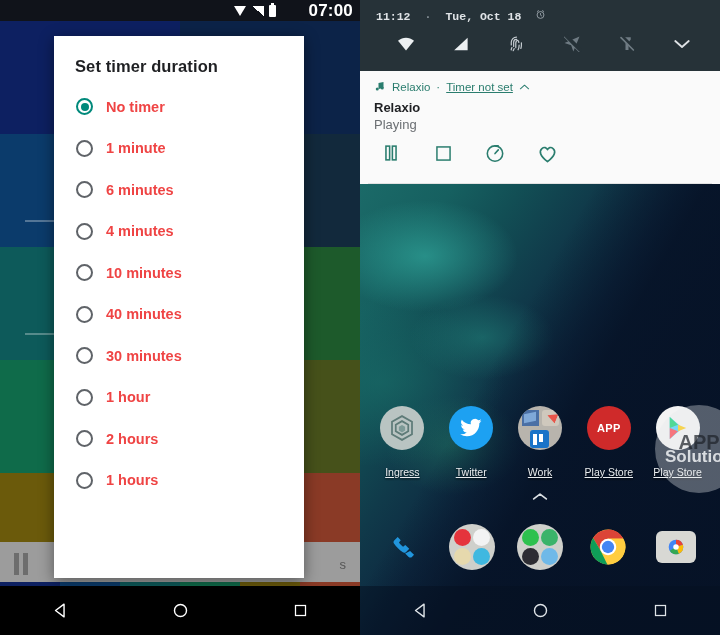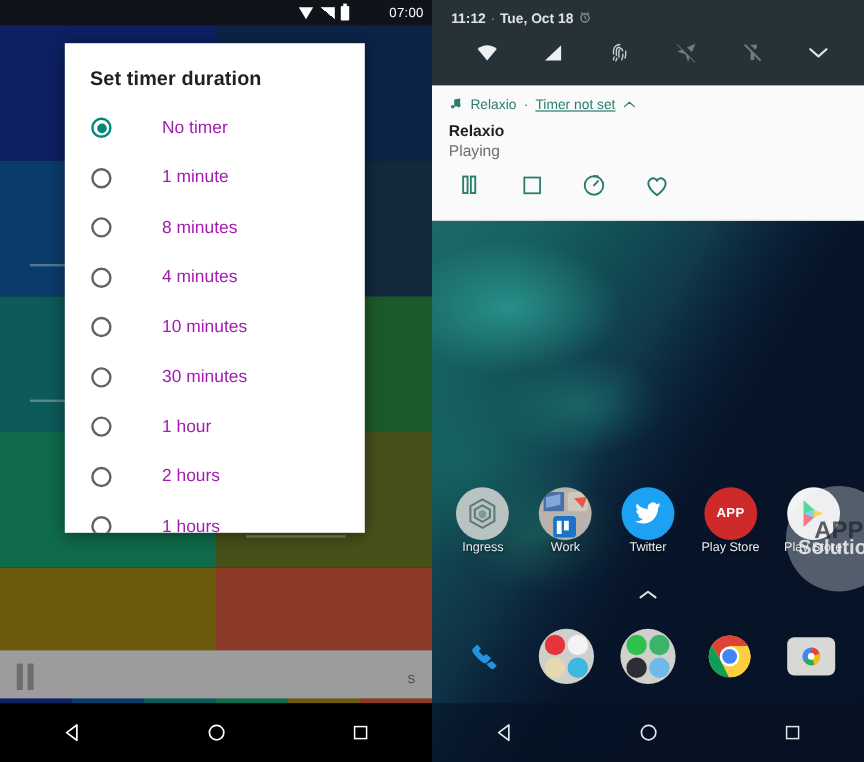--- a/index.html
+++ b/index.html
@@ -15,21 +15,21 @@
   .phone-left {
     position: relative; width: 360px; height: 635px;
     background: #0e1a33; overflow: hidden;
   }
   .statusbar-left {
     position: absolute; top: 0; left: 0; width: 360px; height: 21px;
     background: #10131a; z-index: 40;
     display: flex; align-items: center; justify-content: flex-end;
     padding-right: 7px; gap: 5px;
   }
-  .sb-clock { color: #fff; font-size: 11px; font-weight: normal; letter-spacing: .2px; padding-left: 28px; }
+  .sb-clock { color: #fff; font-size: 17px; font-weight: bold; letter-spacing: .2px; padding-left: 28px; }
   .ic-wifi {
     width: 13px; height: 10px; position: relative;
   }
   .ic-wifi::after {
     content: ""; position: absolute; left: 0; top: 0;
     border-left: 6.5px solid transparent; border-right: 6.5px solid transparent;
     border-top: 10px solid #fff;
   }
   .ic-sig {
     width: 12px; height: 10px;
@@ -60,21 +60,21 @@
   .mp-pause i { display: block; width: 5px; height: 22px; background: #6d6d6d; }
   .mp-text { color: #555; font-size: 13px; }
   .mp-strip {
     position: absolute; left: 0; right: 0; bottom: 49px; height: 4px;
     display: flex; z-index: 6;
   }
   .mp-strip i { flex: 1; }
 
   
   .dialog {
-    position: absolute; left: 54px; top: 36px; width: 250px; height: 408px;
+    position: absolute; left: 54px; top: 36px; width: 250px; height: 542px;
     background: #fff; z-index: 30;
     box-shadow: 0 3px 14px rgba(0,0,0,.45);
     overflow: hidden;
   }
   .dlg-title {
     font-size: 16.5px; color: #1f2023; font-weight: bold;
     padding: 21px 0 8px 21px; letter-spacing: .1px;
   }
   .dlg-list { padding: 2px 0 0 0; }
   .dlg-item {
@@ -84,35 +84,35 @@
   .radio {
     width: 17px; height: 17px; border-radius: 50%;
     border: 2px solid #5f6368; flex: 0 0 auto;
   }
   .radio.on { border-color: #00897b; position: relative; }
   .radio.on::after {
     content: ""; position: absolute; left: 50%; top: 50%;
     transform: translate(-50%,-50%);
     width: 8px; height: 8px; border-radius: 50%; background: #00897b;
   }
-  .dlg-label { font-size: 14.5px; color: #a21caf; margin-left: 42px; }
+  .dlg-label { font-size: 14.5px; color: #ef4444; margin-left: 13px; font-weight: bold; }
 
   
   .phone-right {
     position: relative; width: 360px; height: 635px; overflow: hidden;
     background: #0c1b30;
   }
   .shade {
     position: absolute; top: 0; left: 0; width: 360px; height: 71px;
     background: #263238; z-index: 20;
   }
   .shade-top {
-    display: flex; align-items: center; gap: 4px;
+    display: flex; align-items: center; gap: 14px;
     padding: 9px 0 0 16px; color: #dfe3e6;
-    font-size: 11.5px; font-weight: bold;
+    font-size: 11.5px; font-weight: bold; font-family: Liberation Mono, monospace;
   }
   .shade-sep { color: #9aa4ab; font-weight: normal; }
   .shade-date { color: #dfe3e6; }
   .shade-icons {
     display: flex; align-items: center; gap: 0; padding: 6px 10px 0 18px;
   }
   .qs { flex: 1; display: flex; justify-content: center; align-items: center; height: 30px; }
   .qs svg { display: block; }
 
   .notif {
@@ -152,22 +152,22 @@
   }
 
   .approw {
     position: absolute; left: 0; width: 360px; z-index: 8;
     display: flex; justify-content: space-around; padding: 0 8px;
   }
   .approw.r1 { top: 406px; }
   .appcell { width: 58px; display: flex; flex-direction: column; align-items: center; cursor: pointer; }
   .appicon { width: 44px; height: 44px; border-radius: 50%; position: relative; overflow: hidden; }
   .applabel {
-    margin-top: 0; font-size: 10.5px; color: #e9edf0;
-    text-shadow: 0 1px 2px rgba(0,0,0,.8); white-space: nowrap;
+    margin-top: 16px; font-size: 10.5px; color: #e9edf0;
+    text-shadow: 0 1px 2px rgba(0,0,0,.8); white-space: nowrap; text-decoration: underline;
   }
   .i-ingress { background: #b9c4c2; display: flex; align-items: center; justify-content: center; }
   .i-twitter { background: #1da1f2; display: flex; align-items: center; justify-content: center; }
   .i-work { background: #b8b4ad; }
   .i-appso {
     background: #cf2a2a; color: #fff; font-size: 11px; font-weight: bold;
     display: flex; align-items: center; justify-content: center; letter-spacing: .3px;
   }
   .i-play { background: #f3f3f3; display: flex; align-items: center; justify-content: center; }
 
@@ -266,29 +266,33 @@
         <div class="dlg-item">
           <span class="radio on"></span>
           <span class="dlg-label">No timer</span>
         </div>
         <div class="dlg-item">
           <span class="radio"></span>
           <span class="dlg-label">1 minute</span>
         </div>
         <div class="dlg-item">
           <span class="radio"></span>
-          <span class="dlg-label">8 minutes</span>
+          <span class="dlg-label">6 minutes</span>
         </div>
         <div class="dlg-item">
           <span class="radio"></span>
           <span class="dlg-label">4 minutes</span>
         </div>
         <div class="dlg-item">
           <span class="radio"></span>
           <span class="dlg-label">10 minutes</span>
+        </div>
+        <div class="dlg-item">
+          <span class="radio"></span>
+          <span class="dlg-label">40 minutes</span>
         </div>
         <div class="dlg-item">
           <span class="radio"></span>
           <span class="dlg-label">30 minutes</span>
         </div>
         <div class="dlg-item">
           <span class="radio"></span>
           <span class="dlg-label">1 hour</span>
         </div>
         <div class="dlg-item">
@@ -436,38 +440,38 @@
         <div class="appicon i-ingress">
           <svg width="30" height="30" viewBox="0 0 24 24" fill="none" stroke="#5e7b78" stroke-width="1.4">
             <path d="M12 2.5 L20 7 V17 L12 21.5 L4 17 V7 Z"></path>
             <path d="M12 6.5 L17 9.4 v5.2 L12 17.5 L7 14.6 V9.4 Z"></path>
             <path d="M12 9.5 L14.5 11 v3 L12 15.5 L9.5 14 v-3 Z" fill="#7d9a97" stroke="none"></path>
           </svg>
         </div>
         <div class="applabel">Ingress</div>
       </div>
       <div class="appcell">
+        <div class="appicon i-twitter">
+          <svg width="26" height="26" viewBox="0 0 24 24" fill="#fff">
+              <path d="M22 5.4c-.7.3-1.5.6-2.3.7.8-.5 1.4-1.3 1.7-2.2-.8.5-1.7.8-2.6 1a4 4 0 0 0-6.9 3.7A11.5 11.5 0 0 1 3.5 4.3a4 4 0 0 0 1.3 5.4c-.7 0-1.3-.2-1.8-.5a4 4 0 0 0 3.2 4 4 4 0 0 1-1.8.1 4 4 0 0 0 3.7 2.8A8.1 8.1 0 0 1 2 17.8a11.4 11.4 0 0 0 6.2 1.8c7.4 0 11.5-6.2 11.5-11.6v-.5c.8-.6 1.5-1.3 2-2.1z"></path>
+            </svg>
+        </div>
+        <div class="applabel">Twitter</div>
+      </div>
+      <div class="appcell">
         <div class="appicon i-work">
           <div style="position:absolute;left:4px;top:4px;width:17px;height:16px;background:#4a6fa5"></div>
           <div style="position:absolute;left:6px;top:7px;width:12px;height:9px;background:#7fa8d8;transform:skewY(-12deg)"></div>
           <div style="position:absolute;right:3px;top:4px;width:17px;height:16px;background:#cfc8bd;border-radius:3px"></div>
           <div style="position:absolute;right:5px;top:6px;width:10px;height:10px;background:#e8554a;transform:rotate(22deg);clip-path:polygon(0 50%,100% 0,100% 100%)"></div>
           <div style="position:absolute;left:12px;bottom:2px;width:19px;height:18px;background:#1a73c8;border-radius:3px"></div>
           <div style="position:absolute;left:15px;bottom:5px;width:4px;height:11px;background:#fff"></div>
           <div style="position:absolute;left:21px;bottom:8px;width:4px;height:8px;background:#fff"></div>
         </div>
         <div class="applabel">Work</div>
-      </div>
-      <div class="appcell">
-        <div class="appicon i-twitter">
-          <svg width="26" height="26" viewBox="0 0 24 24" fill="#fff">
-              <path d="M22 5.4c-.7.3-1.5.6-2.3.7.8-.5 1.4-1.3 1.7-2.2-.8.5-1.7.8-2.6 1a4 4 0 0 0-6.9 3.7A11.5 11.5 0 0 1 3.5 4.3a4 4 0 0 0 1.3 5.4c-.7 0-1.3-.2-1.8-.5a4 4 0 0 0 3.2 4 4 4 0 0 1-1.8.1 4 4 0 0 0 3.7 2.8A8.1 8.1 0 0 1 2 17.8a11.4 11.4 0 0 0 6.2 1.8c7.4 0 11.5-6.2 11.5-11.6v-.5c.8-.6 1.5-1.3 2-2.1z"></path>
-            </svg>
-        </div>
-        <div class="applabel">Twitter</div>
       </div>
       <div class="appcell">
         <div class="appicon i-appso">
           <span>APP</span>
         </div>
         <div class="applabel">Play Store</div>
       </div>
       <div class="appcell">
         <div class="appicon i-play">
           <svg width="22" height="24" viewBox="0 0 24 26">

